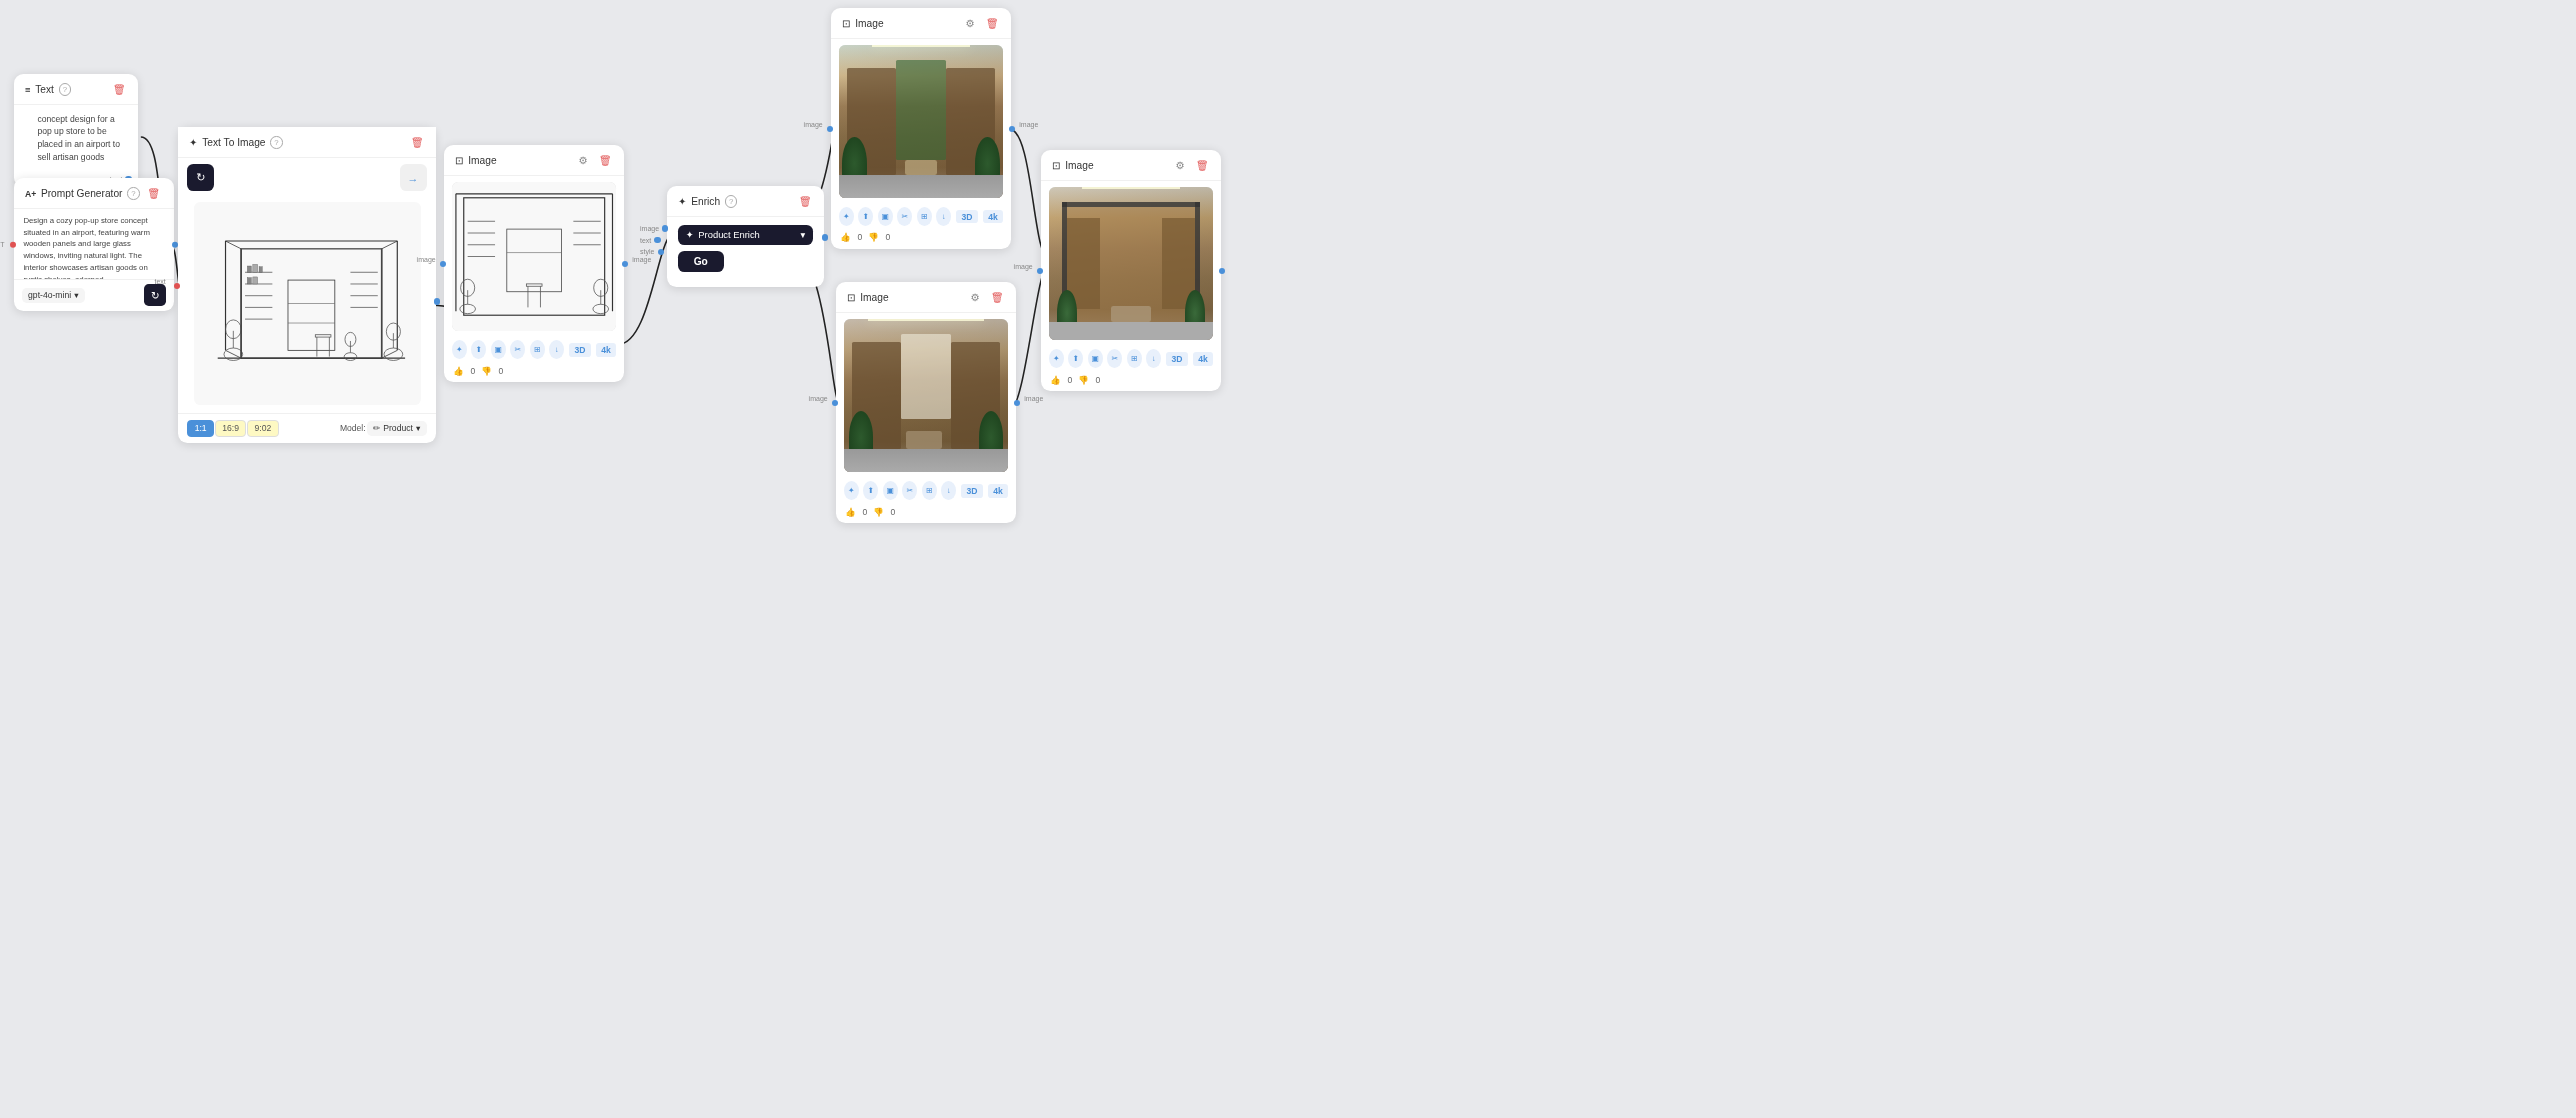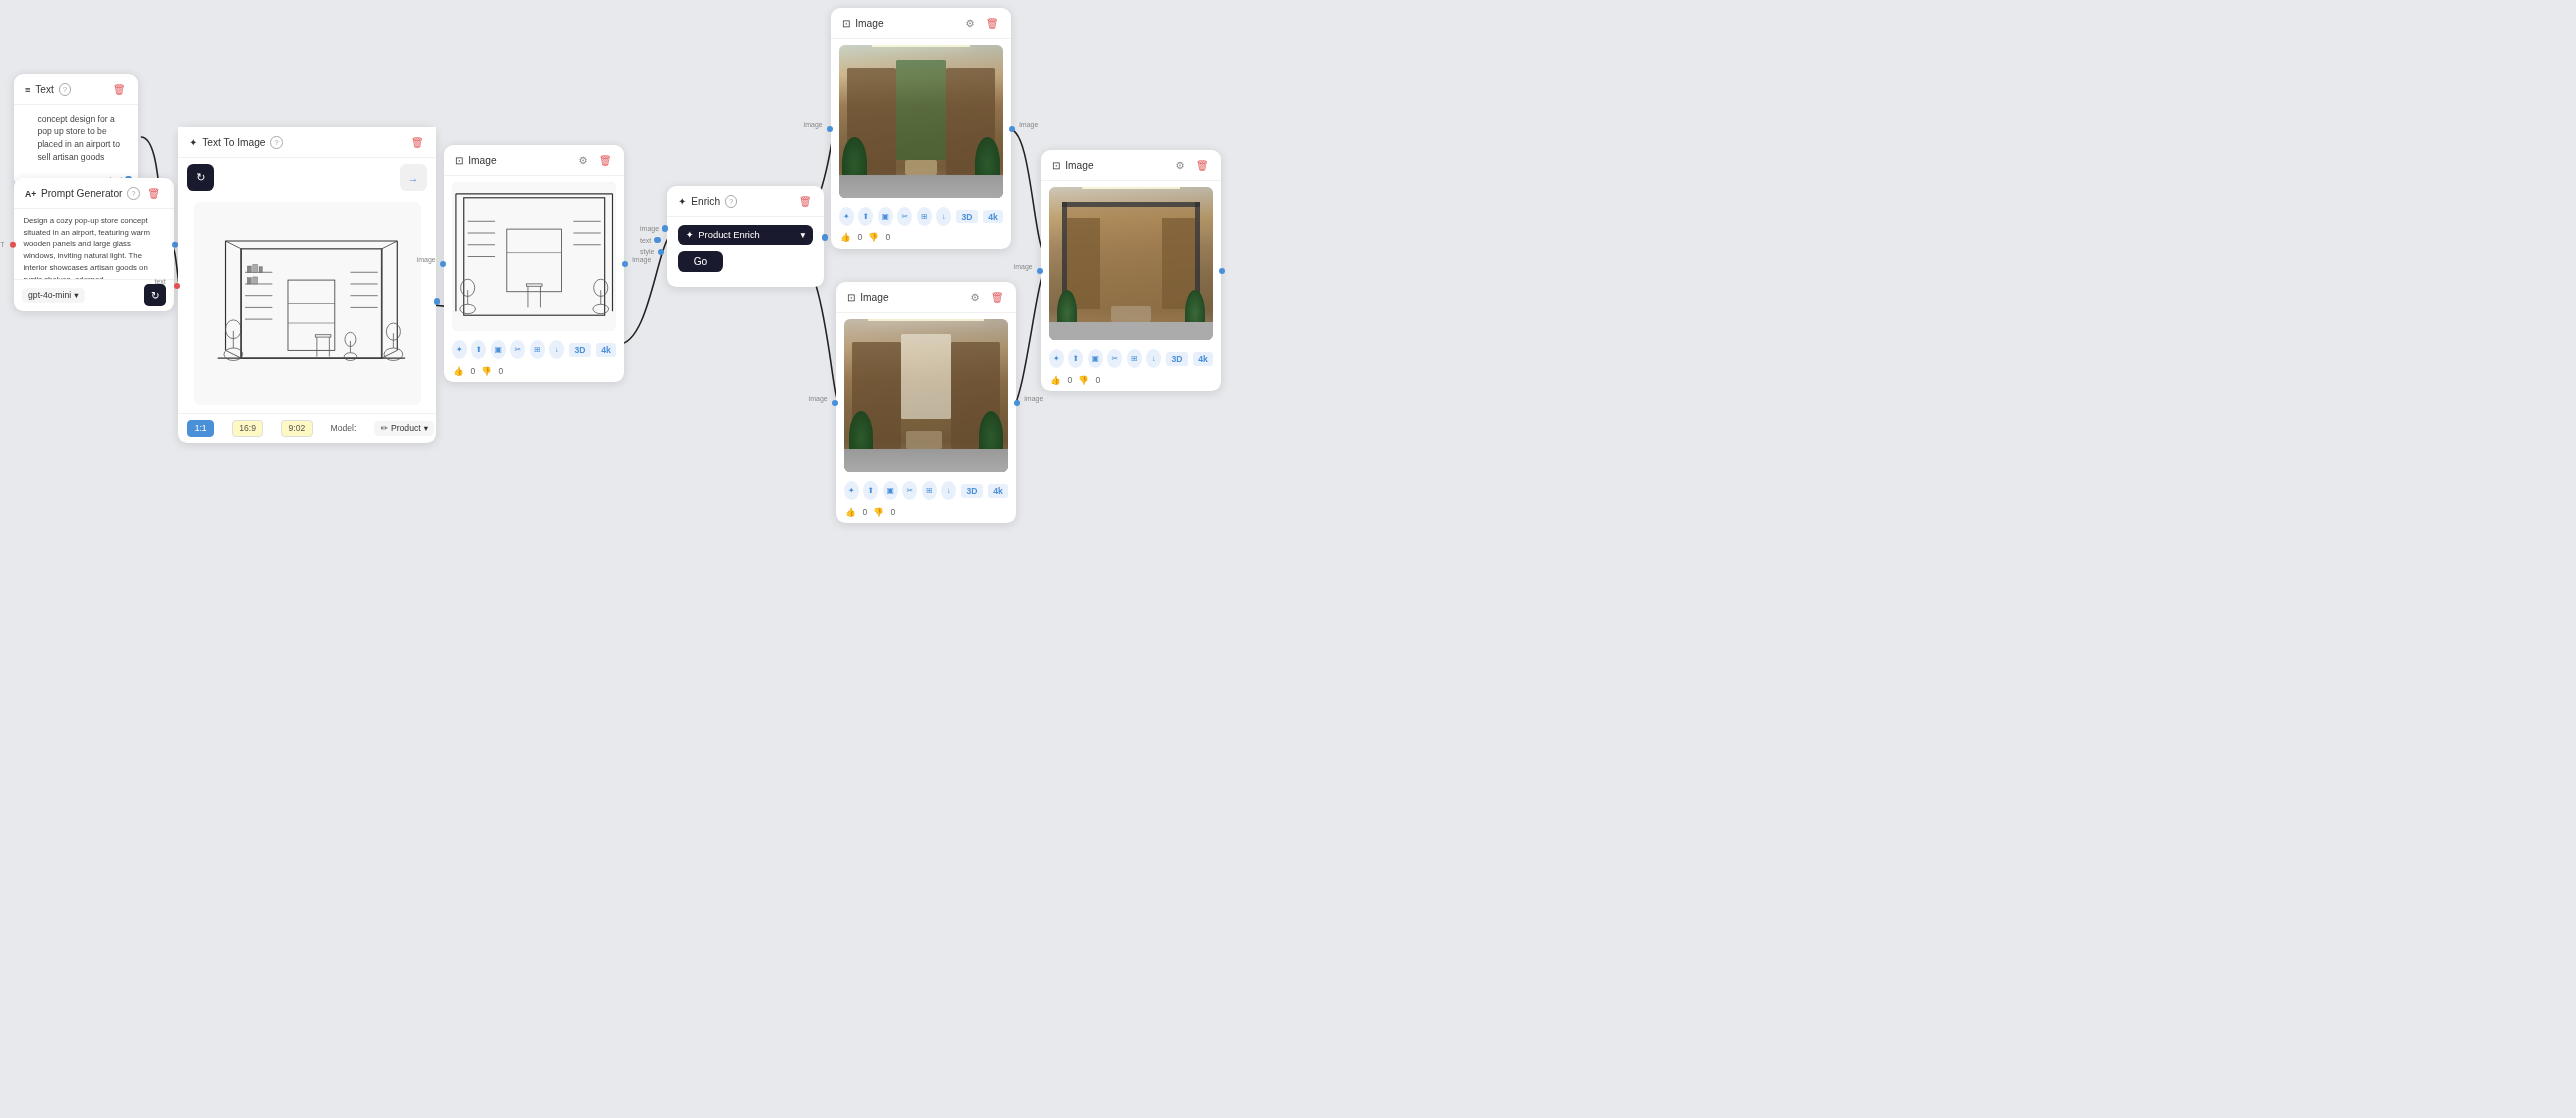--- a/index.html
+++ b/index.html
@@ -282,21 +282,21 @@
     }
 
     .go-btn {
       background: #1a1a2e;
       color: #fff;
       border: none;
       border-radius: 6.3px;
       padding: 4.7px 15.7px;
       font-size: 10.2px;
       cursor: pointer;
-      font-weight: 400;
+      font-weight: 700;
     }
 
     
     .in-dot {
       width: 6.3px;
       height: 6.3px;
       border-radius: 50%;
       background: #e05252;
       display: inline-block;
     }
@@ -476,21 +476,21 @@
     <div style="position:absolute; left:-3.9px; top:50%; transform:translateY(-50%);">
       <span style="font-size:7px; color:#888; position:absolute; left:-19.6px; white-space:nowrap;">text</span>
       <span class="in-dot" style="background:#e05252;"></span>
     </div>
 
     <div style="position:absolute; right:-3.9px; top:55%; transform:translateY(-50%);">
       <span style="font-size:7px; color:#888; position:absolute; right:-23.5px; white-space:nowrap;">image</span>
       <span class="connector-dot"></span>
     </div>
 
-    <div style="padding:6.3px 9.4px; display:flex; align-items:center; gap:18px; border-top:0.8px solid #f0f0f0;">
+    <div style="padding:6.3px 9.4px; display:flex; align-items:center; gap:1px; border-top:0.8px solid #f0f0f0;">
       <button class="aspect-btn active">1:1</button>
       <button class="aspect-btn">16:9</button>
       <button class="aspect-btn">9:02</button>
       <span class="model-label">Model:</span>
       <div class="model-select" style="background:#f5f5f5; color:#333; padding:2.3px 6.3px;">
         <span>✏</span>
         <span>Product</span>
         <span>▾</span>
       </div>
     </div>

